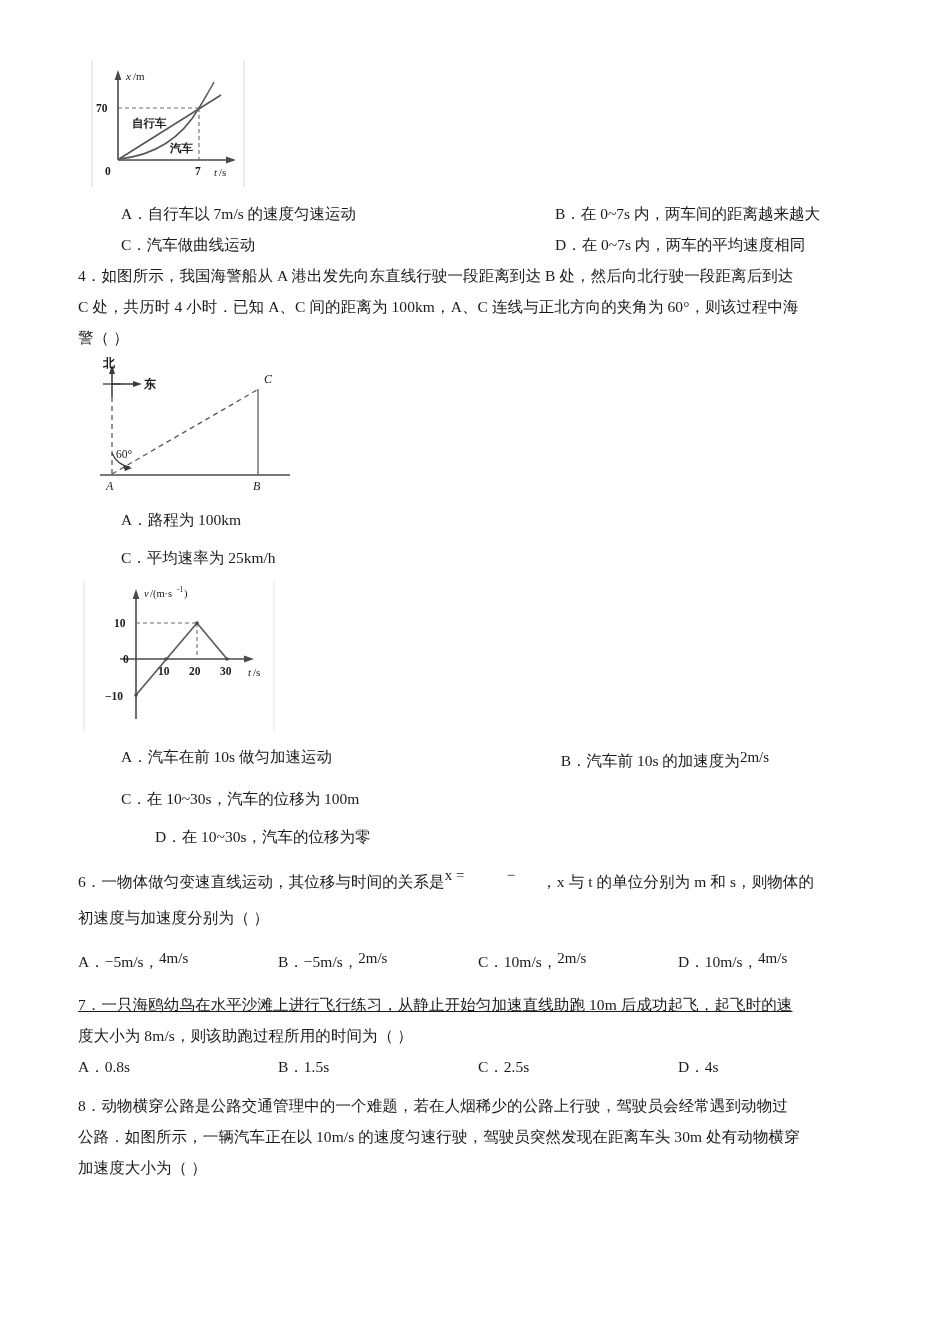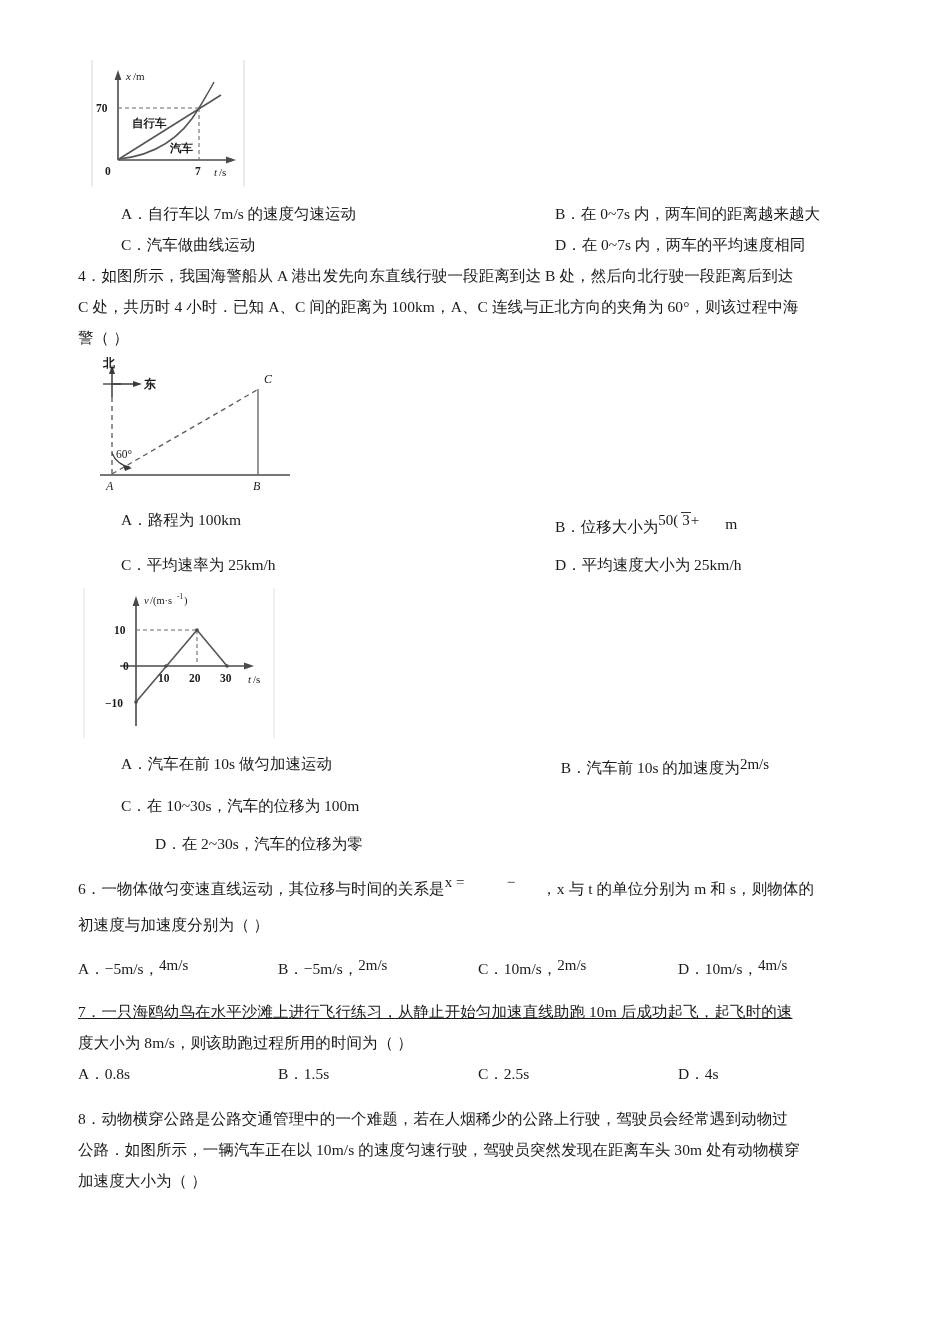--- a/index.html
+++ b/index.html
@@ -176,30 +176,24 @@
         <text x="28" y="133" font-family="Liberation Serif, serif" font-style="italic" font-size="12" fill="#1a1a1a">A</text>
         <text x="175" y="133" font-family="Liberation Serif, serif" font-style="italic" font-size="12" fill="#1a1a1a">B</text>
         <text x="186" y="26" font-family="Liberation Serif, serif" font-style="italic" font-size="12" fill="#1a1a1a">C</text>
       </svg>
     </div>
 
     <div class="opts2" style="margin-top:4px; line-height:38px;">
       <div class="col">
         <span class="opt-lbl">A．</span><span>路程为 100km</span>
       </div>
-      <div class="col right">
-        <span class="opt-lbl">B．</span><span>位移大小为</span><span class="mathslot"><span class="frag-sup">50(</span><span class="frag-sup radical">3</span><span class="frag-sup">+</span><span class="gap"></span><span>m</span></span>
-      </div>
     </div>
     <div class="opts2" style="line-height:38px;">
       <div class="col">
         <span class="opt-lbl">C．</span><span>平均速率为 25km/h</span>
-      </div>
-      <div class="col right">
-        <span class="opt-lbl">D．</span><span>平均速度大小为 25km/h</span>
       </div>
     </div>
 
 
     <div class="fig" style="margin-top:2px;">
       <svg width="300" height="155" viewBox="0 0 300 155" xmlns="http://www.w3.org/2000/svg">
 
         <line x1="6" y1="2" x2="6" y2="152" stroke="#e0e0e0" stroke-width="1"></line>
         <line x1="196" y1="2" x2="196" y2="152" stroke="#e0e0e0" stroke-width="1"></line>
 
@@ -243,21 +237,21 @@
       </div>
       <div class="col right">
         <span class="opt-lbl">B．</span><span>汽车前 10s 的加速度为</span><span class="frag-sup">2m/s</span>
       </div>
     </div>
     <div class="opts2" style="line-height:38px;flex-direction:column;">
       <div class="col">
         <span class="opt-lbl">C．</span><span>在 10~30s，汽车的位移为 100m</span>
       </div>
       <div class="col right">
-        <span class="opt-lbl">D．</span><span>在 2~30s，汽车的位移为零</span>
+        <span class="opt-lbl">D．</span><span>在 10~30s，汽车的位移为零</span>
       </div>
     </div>
 
     <div class="qline qpara" style="margin-top:4px;">
       <span>6．一物体做匀变速直线运动，其位移与时间的关系是</span><span class="mathslot"><span class="frag-sup">x =</span><span class="gap-lg"></span><span class="frag-sup">−</span><span class="gap"></span></span><span>，x 与 t 的单位分别为 m 和 s，则物体的</span>
     </div>
     <div class="qline qpara" style="line-height:42px;">初速度与加速度分别为（    ）</div>
 
     <div class="opts4" style="line-height:38px;">
       <div class="col">
@@ -284,18 +278,18 @@
         <span class="opt-lbl">B．</span><span>1.5s</span>
       </div>
       <div class="col">
         <span class="opt-lbl">C．</span><span>2.5s</span>
       </div>
       <div class="col">
         <span class="opt-lbl">D．</span><span>4s</span>
       </div>
     </div>
 
-    <div class="qline qpara" style="margin-top:14px;font-family:Liberation Serif, serif;">8．动物横穿公路是公路交通管理中的一个难题，若在人烟稀少的公路上行驶，驾驶员会经常遇到动物过</div>
+    <div class="qline qpara" style="margin-top:8px;font-family:Liberation Serif, serif;">8．动物横穿公路是公路交通管理中的一个难题，若在人烟稀少的公路上行驶，驾驶员会经常遇到动物过</div>
     <div class="qline qpara">公路．如图所示，一辆汽车正在以 10m/s 的速度匀速行驶，驾驶员突然发现在距离车头 30m 处有动物横穿</div>
     <div class="qline qpara">加速度大小为（    ）</div>
 
   </div>
 </div>
 
 </body></html>

